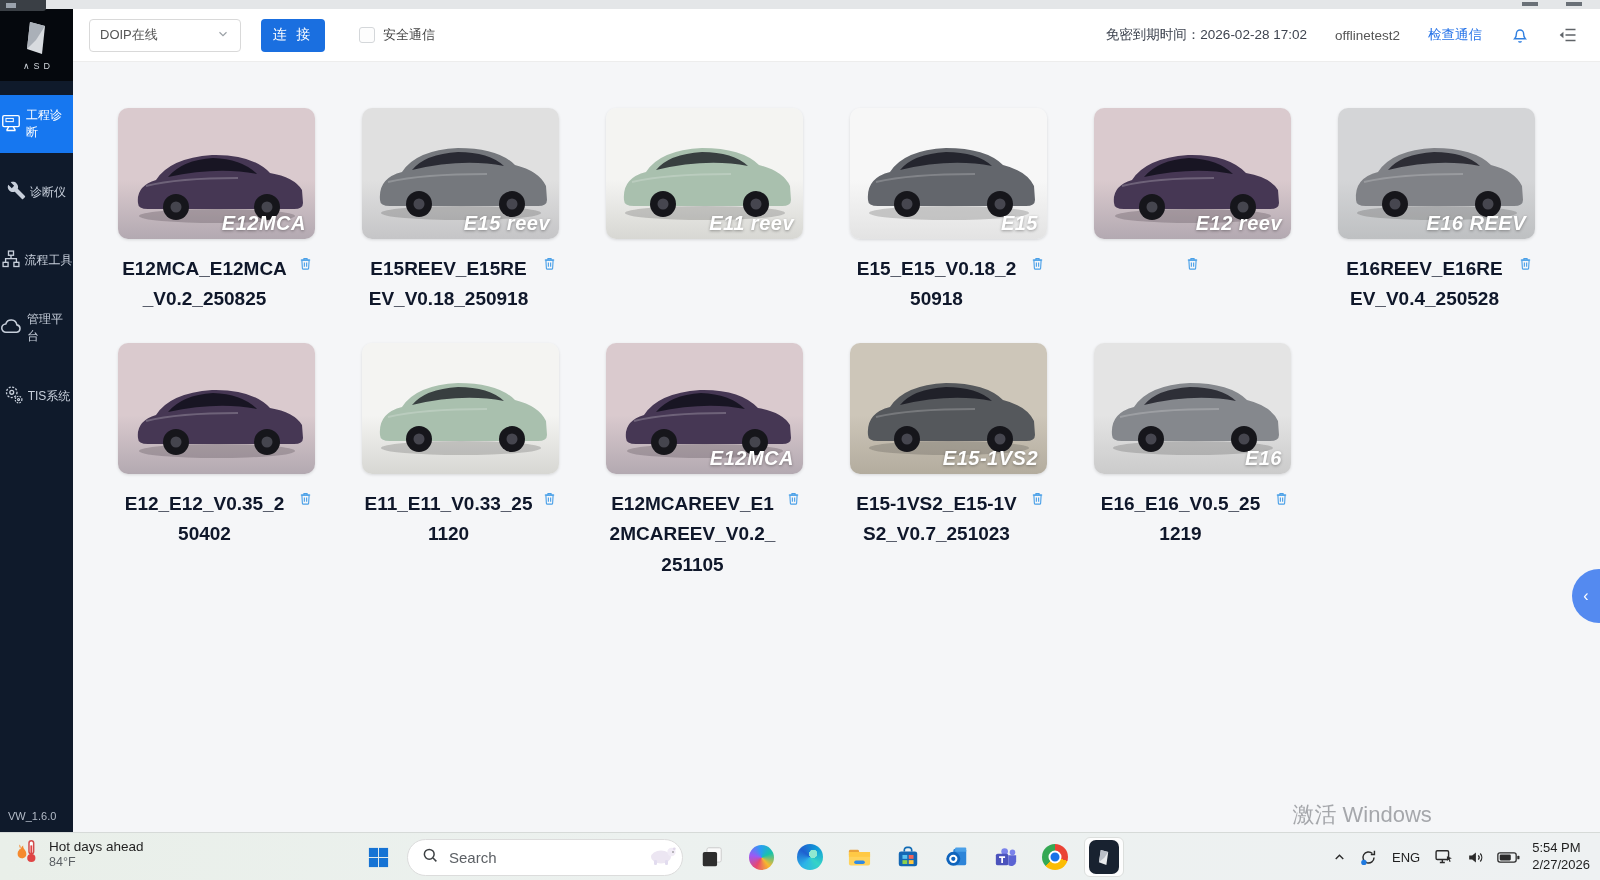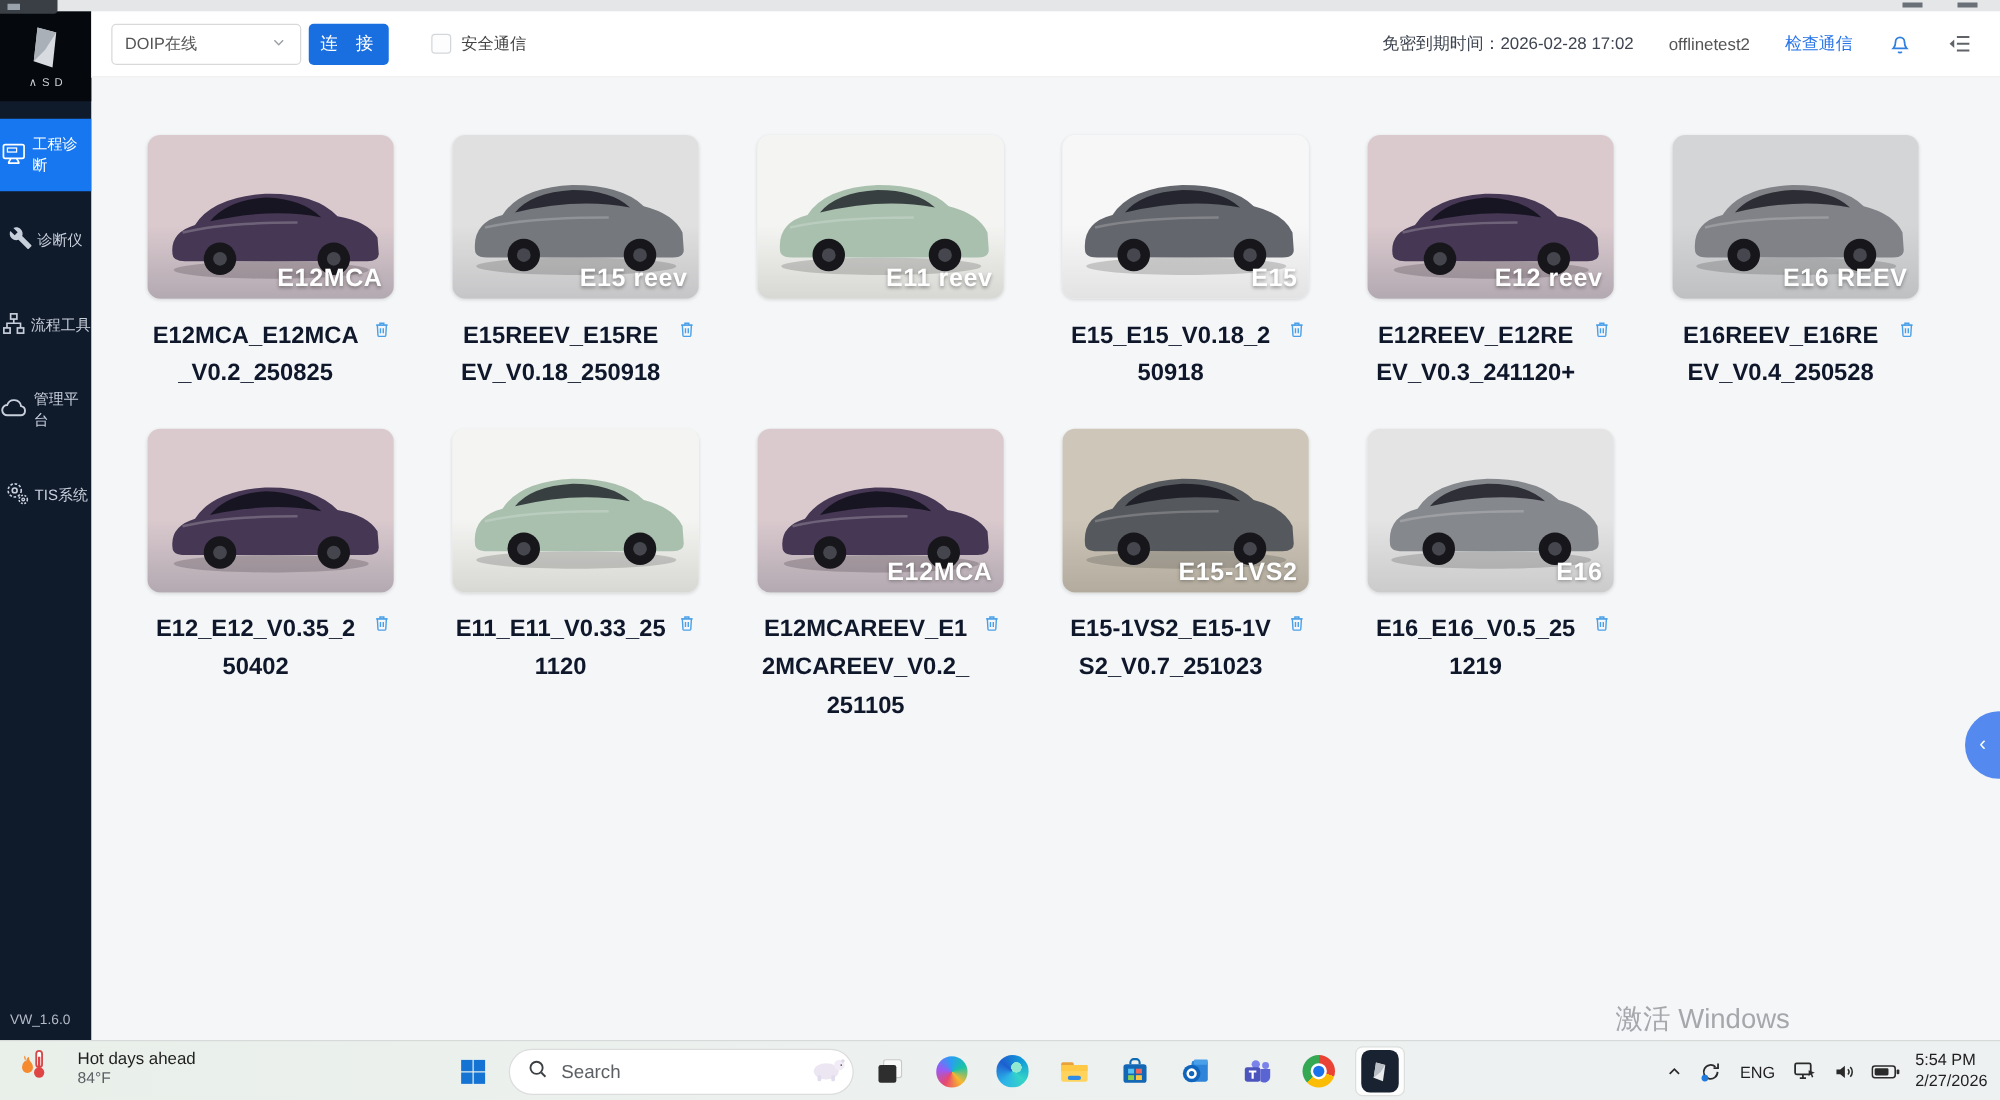--- a/index.html
+++ b/index.html
@@ -22,54 +22,54 @@
   .side-item { height:58px; margin-bottom:10px; display:flex; align-items:center; justify-content:center; gap:4px; color:#c7cfdb; font-size:12px; cursor:pointer; }
   .side-item.active { background:#1677f0; color:#fff; }
   .side-version { margin-top:auto; color:#b4bcc8; font-size:11px; padding:6px 8px 10px 8px; }
 
   
   .main { flex:1; display:flex; flex-direction:column; position:relative; }
 
   
   .toolbar { height:53px; background:#fff; display:flex; align-items:center; padding:0 22px 0 16px; border-bottom:1px solid #ededed; }
   .select-box { width:152px; height:33px; border:1px solid #d9d9d9; border-radius:4px; background:#fff; display:flex; align-items:center; justify-content:space-between; padding:0 10px; font-size:13px; color:#555; cursor:pointer; }
-  .btn-connect { margin-left:6px; width:64px; height:33px; background:#1a6fe0; color:#fff; border:none; border-radius:4px; font-size:14px; letter-spacing:3px; cursor:pointer; font-family:Liberation Mono, monospace; }
+  .btn-connect { margin-left:20px; width:64px; height:33px; background:#1a6fe0; color:#fff; border:none; border-radius:4px; font-size:14px; letter-spacing:3px; cursor:pointer; font-family:Liberation Serif, serif; }
   .chk-wrap { margin-left:34px; display:flex; align-items:center; gap:8px; font-size:13px; color:#444; }
   .chk { width:16px; height:16px; border:1px solid #d4d7da; border-radius:3px; background:#fdfdfd; cursor:pointer; }
   .toolbar-right { margin-left:auto; display:flex; align-items:center; gap:28px; }
   .expiry { font-size:13.5px; color:#3e4450; }
   .username { font-size:13.5px; color:#555; }
   .link-blue { font-size:13.5px; color:#2673e8; cursor:pointer; }
   .icon-btn { display:flex; align-items:center; cursor:pointer; }
 
   
   .content { flex:1; padding:20px 55px 0 45px; position:relative; }
   .content-header { display:flex; align-items:center; justify-content:space-between; }
   .page-title { font-size:20px; font-weight:bold; color:#1d56c2; }
   .btn-import { background:#2268e0; color:#fff; border:none; border-radius:4px; font-size:13px; padding:8px 19px; cursor:pointer; font-family:inherit; }
   .grid { margin-top:26px; display:grid; grid-template-columns:repeat(6,197px); column-gap:47px; row-gap:28px; }
   .card { width:197px; cursor:pointer; }
-  .card-img { width:197px; height:131px; border-radius:10px; position:relative; overflow:hidden; box-shadow:0 1px 3px rgba(0,0,0,0.12); }
+  .card-img { width:197px; height:131px; border-radius:10px; position:relative; overflow:hidden; box-shadow:0 1px 3px rgba(0,0,0,0.12);font-style:italic; }
   .card-img svg.car { position:absolute; left:0; top:0; }
   .badge { position:absolute; right:9px; bottom:4px; color:#fff; font-weight:bold; font-size:20px; letter-spacing:0.5px; text-shadow:0 1px 3px rgba(0,0,0,0.35); }
   .card-label-row { margin-top:15px; display:flex; justify-content:center; align-items:flex-start; gap:9px; }
   .card-label { font-size:19px; font-weight:bold; color:#0f172a; text-align:center; line-height:1.6; word-break:break-all; max-width:168px; }
   .trash-btn { flex-shrink:0; margin-top:1px; cursor:pointer; }
 
   
   .fab { position:absolute; right:-26px; top:560px; width:54px; height:54px; border-radius:50%; background:#548af0; z-index:40; display:flex; align-items:center; justify-content:center; color:#fff; font-size:16px; padding-right:26px; }
 
   
   .watermark { position:absolute; right:132px; top:800px; text-align:left; z-index:45; pointer-events:none; }
   .watermark .w1 { font-size:22px; color:rgba(150,153,158,0.85); }
   .watermark .w2 { font-size:13.5px; color:rgba(160,163,168,0.8); margin-top:3px; }
 
   
   .taskbar { position:absolute; left:0; bottom:0; width:1600px; height:48px; background:linear-gradient(90deg,#e9efe9,#ecf1ef 40%,#eef1f2); border-top:1px solid #d6dad8; z-index:50; }
-  .weather { position:absolute; left:12px; top:4px; display:flex; align-items:center; gap:22px; cursor:pointer; }
+  .weather { position:absolute; left:12px; top:4px; display:flex; align-items:flex-end; gap:9px; cursor:pointer; }
   .weather-txt .w-head { font-size:13.5px; color:#1f1f1f; }
   .weather-txt .w-temp { font-size:12.5px; color:#5a5f63; margin-top:1px; }
   .tb-center { position:absolute; left:358px; top:0; height:48px; display:flex; align-items:center; gap:9px; }
   .tb-icon { width:40px; height:40px; border-radius:6px; display:flex; align-items:center; justify-content:center; cursor:pointer; }
   .tb-icon.active-app { background:rgba(255,255,255,0.85); border:1px solid #dcdfdd; }
   .search-pill { width:276px; height:37px; background:#fff; border:1px solid #dcdcdc; border-radius:19px; display:flex; align-items:center; padding:0 4px 0 13px; gap:10px; cursor:text; }
   .search-pill span.ph { font-size:15px; color:#5c6065; flex:1; }
   .ic-copilot { width:25px; height:25px; border-radius:50%; background:conic-gradient(from 210deg,#e8486f,#9b59f5,#2a9df4,#19c3a8,#f7b92e,#e8486f); }
   .ic-edge { width:26px; height:26px; border-radius:50%; background:radial-gradient(circle at 62% 38%, #8fe8d0 0 18%, transparent 19%), conic-gradient(from 130deg,#35d4c7,#2bb3e8,#1e5fd0,#0f9bd8,#35d4c7); }
   .ic-chrome { width:26px; height:26px; border-radius:50%; background:conic-gradient(#ea4335 0 30%, #fbbc05 30% 63%, #34a853 63% 100%); position:relative; }
@@ -276,21 +276,20 @@
                 <path d="M50,69 Q64,52 95,50 Q124,51 139,66 Q100,58 50,69 Z" fill="rgba(12,12,22,0.78)"></path>
                 <circle cx="58" cy="99" r="13" fill="#16161b"></circle>
                 <circle cx="58" cy="99" r="5.5" fill="#45454e"></circle>
                 <circle cx="149" cy="99" r="13" fill="#16161b"></circle>
                 <circle cx="149" cy="99" r="5.5" fill="#45454e"></circle>
                 <path d="M28,78 Q60,70 120,70" stroke="rgba(255,255,255,0.22)" stroke-width="2" fill="none"></path>
               </svg>
               <div class="badge">E12 reev</div>
             </div>
             <div class="card-label-row">
-              <div class="card-label">E12REEV_E12REEV_V0.3_241120+</div>
               <span class="trash-btn"><svg viewBox="0 0 24 24" width="15" height="17" fill="none" stroke="#4aa0e8" stroke-width="1.8">
                   <path d="M4.5 6.5h15"></path>
                   <path d="M9.5 6.5V4.2h5v2.3"></path>
                   <path d="M6.2 6.5h11.6l-.8 13.2a1.5 1.5 0 0 1-1.5 1.3H8.5A1.5 1.5 0 0 1 7 19.7Z"></path>
                   <path d="M10.2 10.5v6.5M13.8 10.5v6.5"></path>
                 </svg></span>
             </div>
           </div>
           <div class="card">
             <div class="card-img" style="background:linear-gradient(180deg,#d4d5d7 0%,#d4d5d7 55%,#bec0c2 100%)">

